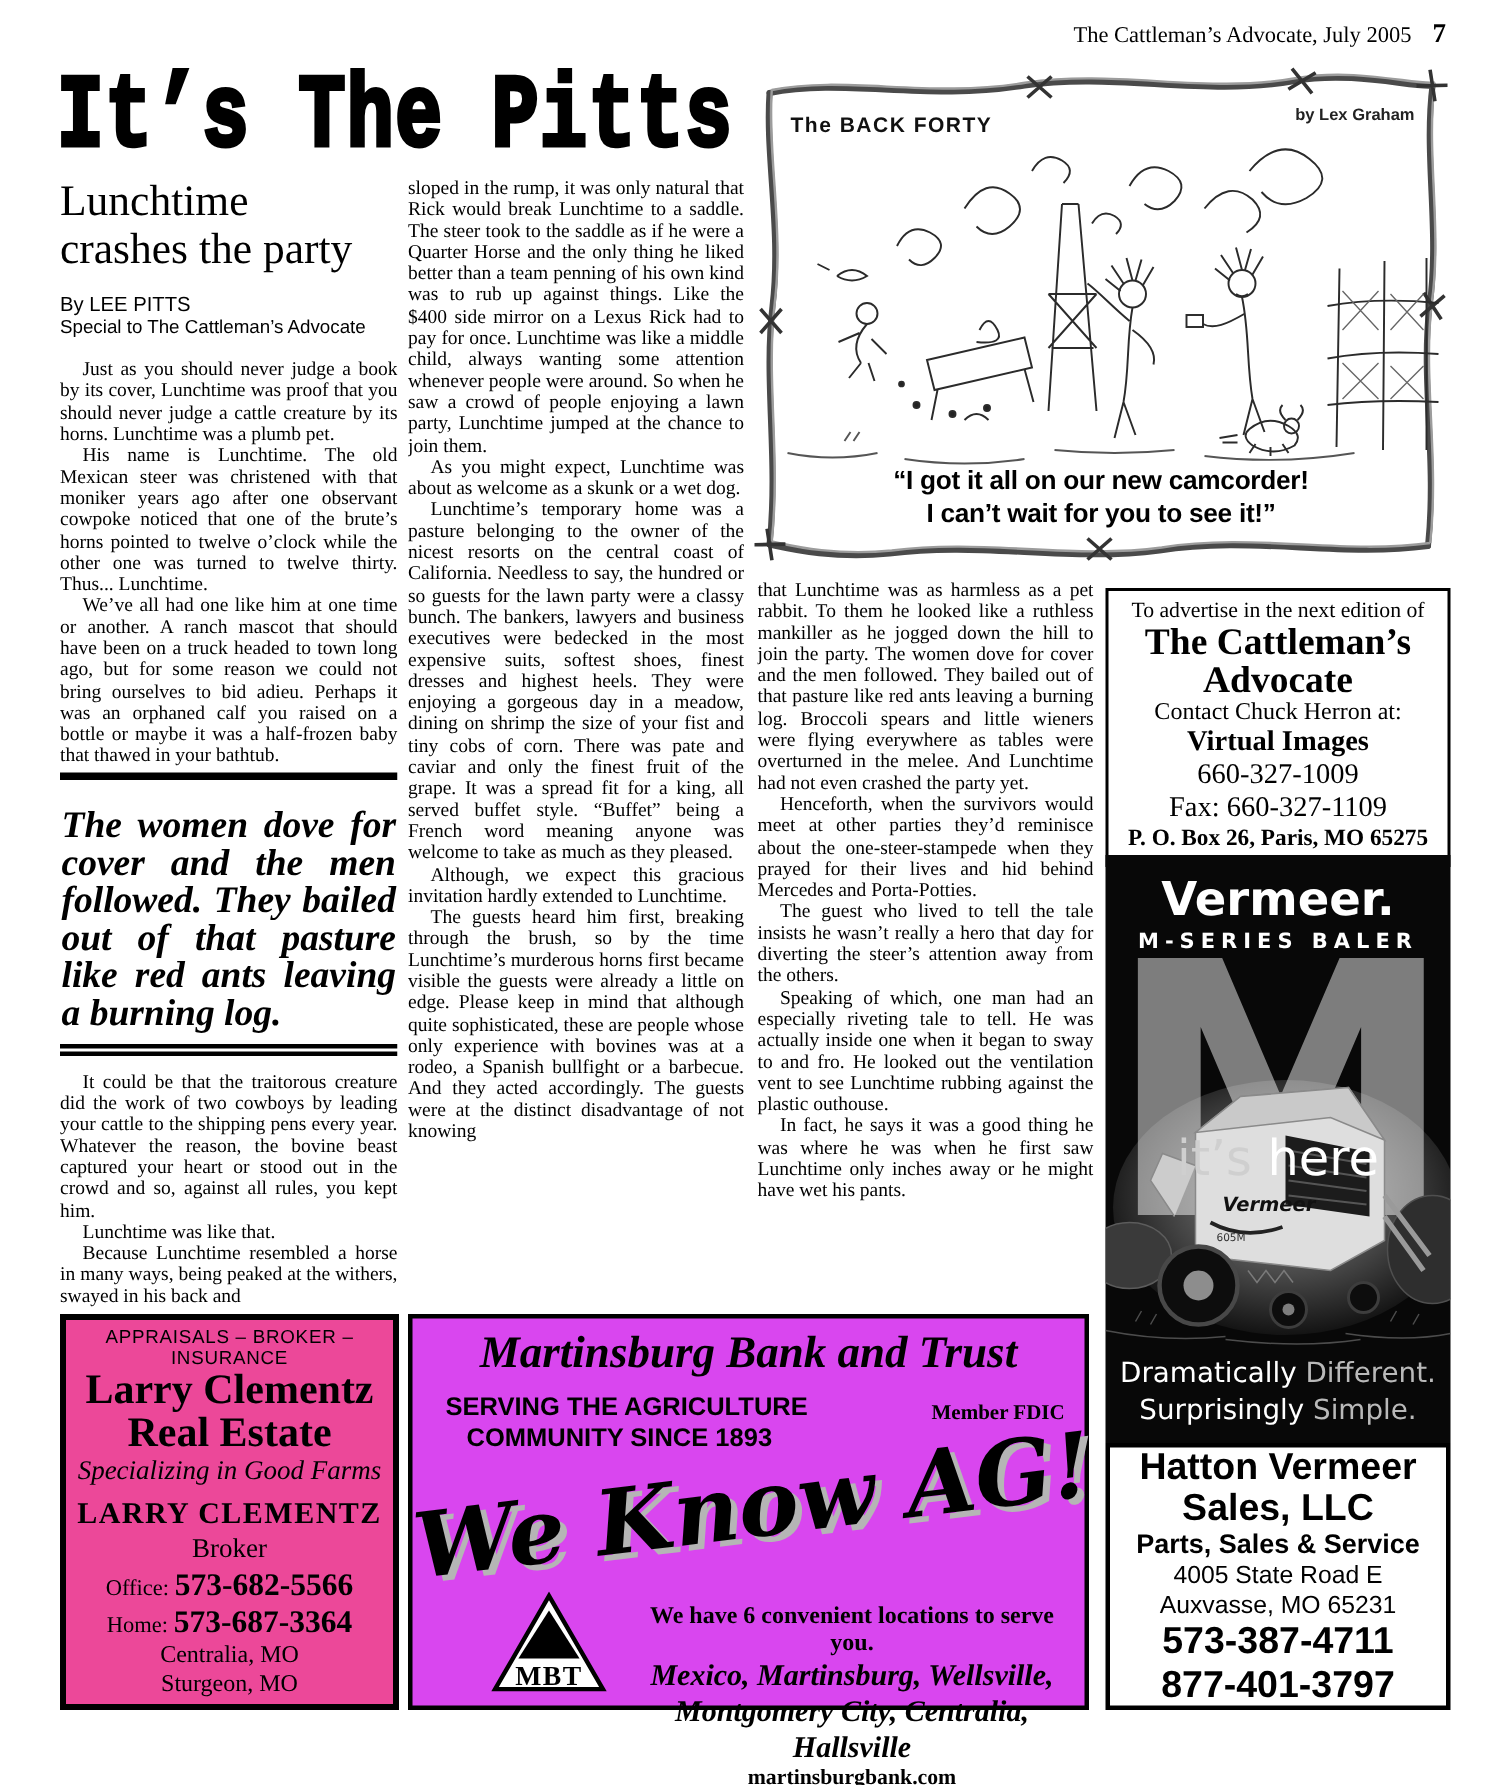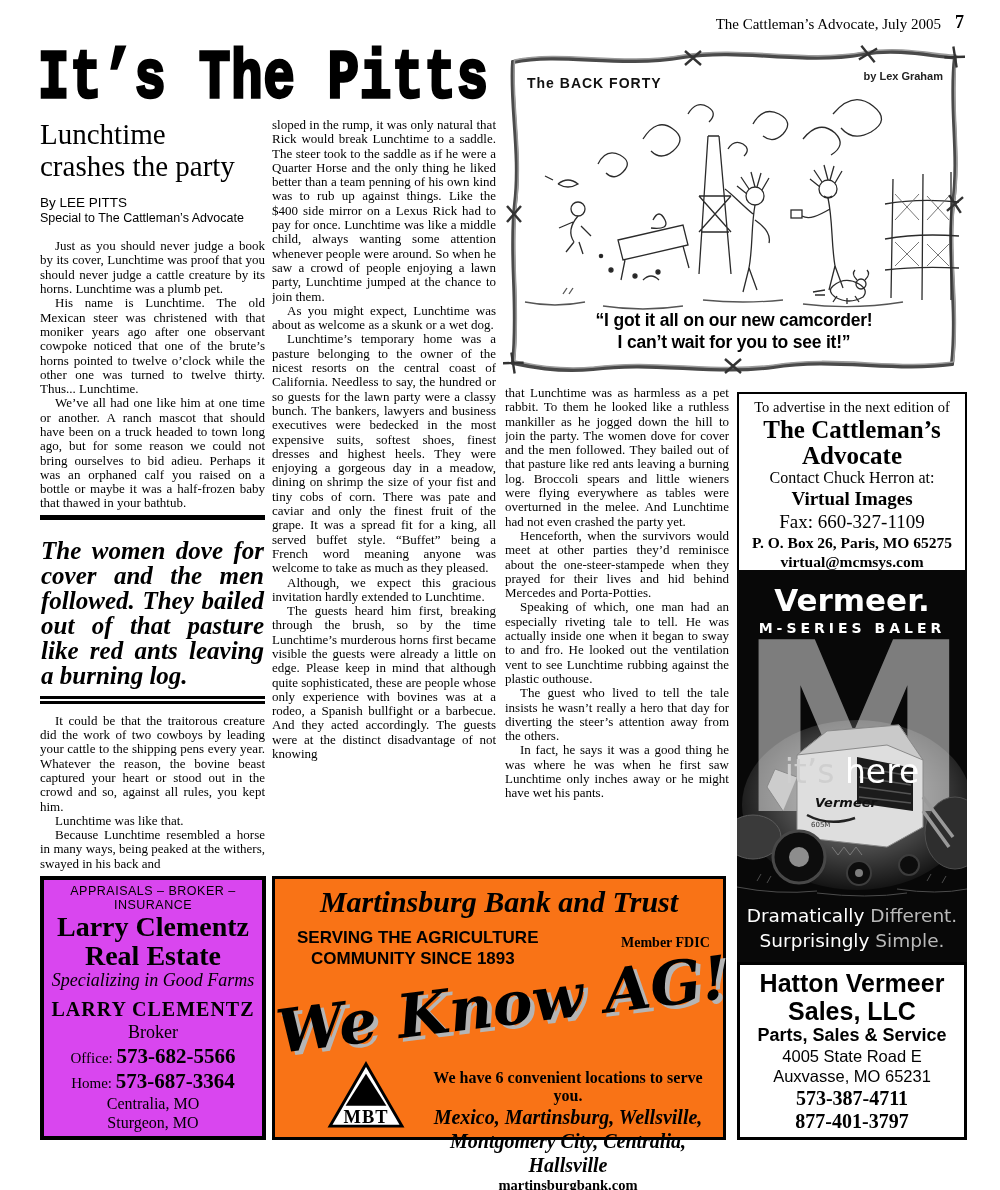--- a/index.html
+++ b/index.html
@@ -68,38 +68,38 @@
   .verm-tags .w1 { color:#fff; } .verm-tags .w2 { color:#b9b9b9; }
 
   
   .ad-hatton { position:absolute; left:737px; top:962px; width:230px; height:178px;
     border:3px solid #000; background:#fff; text-align:center;
     font-family:"Liberation Sans", sans-serif;
     display:flex; flex-direction:column; justify-content:center; gap:1px; }
   .hat-name { font-size:25px; font-weight:bold; line-height:1.05; }
   .hat-serv { font-size:18px; font-weight:bold; }
   .hat-addr { font-size:16.5px; }
-  .hat-phone { font-size:20px; font-weight:bold; line-height:1.1;font-family:Liberation Serif, serif; }
+  .hat-phone { font-size:25px; font-weight:bold; line-height:1.1; }
 
   
   .ad-clementz { position:absolute; left:40px; top:876px; width:226px; height:264px;
-    border:4px solid #000; background:#d946ef; text-align:center; padding:4px 2px;
+    border:4px solid #000; background:#ec4899; text-align:center; padding:4px 2px;
     display:flex; flex-direction:column; justify-content:space-between; }
   .cle-banner { font-family:"Liberation Sans", sans-serif; font-size:12.5px; letter-spacing:0.5px; }
   .cle-name { font-size:28px; font-weight:bold; line-height:1.0; }
   .cle-tag  { font-size:18px; font-style:italic; }
   .cle-person { font-size:20px; font-weight:bold; letter-spacing:1px; margin-top:6px; }
   .cle-role { font-size:18px; }
   .cle-phone-line { font-size:15px; }
   .cle-phone-line b { font-size:21px; font-weight:bold; }
   .cle-city { font-size:16px; }
 
   
   .ad-mbt { position:absolute; left:272px; top:876px; width:454px; height:264px;
-    border:3px solid #000; background:#f97316; }
+    border:3px solid #000; background:#d946ef; }
   .mbt-title { text-align:center; margin-top:6px; font-size:30px;
     font-weight:bold; font-style:italic; }
   .mbt-serving { position:absolute; left:22px; top:48px;
     font-family:"Liberation Sans", sans-serif; font-weight:bold; font-size:17px;
     line-height:1.25; }
   .mbt-serving .l2 { padding-left:14px; }
   .mbt-fdic { position:absolute; left:300px; top:56px; font-size:14px; font-weight:bold;margin-left:46px; }
   .mbt-slogan { position:absolute; left:0; right:20px; top:92px; text-align:center;
     font-size:60px; font-weight:bold; font-style:italic;
     font-family:"DejaVu Serif", serif; transform:rotate(-7deg);
@@ -140,22 +140,22 @@
   <p class="noindent">sloped in the rump, it was only natural that Rick would break Lunchtime to a saddle. The steer took to the saddle as if he were a Quarter Horse and the only thing he liked better than a team penning of his own kind was to rub up against things. Like the $400 side mirror on a Lexus Rick had to pay for once. Lunchtime was like a middle child, always wanting some attention whenever people were around. So when he saw a crowd of people enjoying a lawn party, Lunchtime jumped at the chance to join them.</p>
   <p>As you might expect, Lunchtime was about as welcome as a skunk or a wet dog.</p>
   <p>Lunchtime’s temporary home was a pasture belonging to the owner of the nicest resorts on the central coast of California. Needless to say, the hundred or so guests for the lawn party were a classy bunch. The bankers, lawyers and business executives were bedecked in the most expensive suits, softest shoes, finest dresses and highest heels. They were enjoying a gorgeous day in a meadow, dining on shrimp the size of your fist and tiny cobs of corn. There was pate and caviar and only the finest fruit of the grape. It was a spread fit for a king, all served buffet style. “Buffet” being a French word meaning anyone was welcome to take as much as they pleased.</p>
   <p>Although, we expect this gracious invitation hardly extended to Lunchtime.</p>
   <p>The guests heard him first, breaking through the brush, so by the time Lunchtime’s murderous horns first became visible the guests were already a little on edge. Please keep in mind that although quite sophisticated, these are people whose only experience with bovines was at a rodeo, a Spanish bullfight or a barbecue. And they acted accordingly. The guests were at the distinct disadvantage of not knowing</p>
 </div>
 
 <div class="col col-3">
   <p class="noindent">that Lunchtime was as harmless as a pet rabbit. To them he looked like a ruthless mankiller as he jogged down the hill to join the party. The women dove for cover and the men followed. They bailed out of that pasture like red ants leaving a burning log. Broccoli spears and little wieners were flying everywhere as tables were overturned in the melee. And Lunchtime had not even crashed the party yet.</p>
   <p>Henceforth, when the survivors would meet at other parties they’d reminisce about the one-steer-stampede when they prayed for their lives and hid behind Mercedes and Porta-Potties.</p>
+  <p>The guest who lived to tell the tale insists he wasn’t really a hero that day for diverting the steer’s attention away from the others.</p>
   <p>Speaking of which, one man had an especially riveting tale to tell. He was actually inside one when it began to sway to and fro. He looked out the ventilation vent to see Lunchtime rubbing against the plastic outhouse.</p>
-  <p>The guest who lived to tell the tale insists he wasn’t really a hero that day for diverting the steer’s attention away from the others.</p>
   <p>In fact, he says it was a good thing he was where he was when he first saw Lunchtime only inches away or he might have wet his pants.</p>
 </div>
 
 <div class="cartoon">
   <svg viewBox="0 0 462 336" width="462" height="336">
 
     <g stroke="#4a4a4a" stroke-width="4" fill="none" stroke-linecap="round">
       <path d="M10,18 C60,8 115,24 180,13 C240,4 300,21 360,10 C400,3 440,15 452,13"></path>
       <path d="M452,13 C446,60 457,110 450,160 C444,210 455,262 449,320"></path>
       <path d="M449,320 C390,328 330,313 270,323 C210,331 150,317 90,325 C50,329 20,321 10,319"></path>
@@ -232,20 +232,21 @@
     <div>I can’t wait for you to see it!”</div>
   </div>
 </div>
 
 <div class="ad-advertise">
   <div class="adv-intro">To advertise in the next edition of</div>
   <div class="adv-name">The Cattleman’s</div>
   <div class="adv-name">Advocate</div>
   <div class="adv-contact">Contact Chuck Herron at:</div>
   <div class="adv-company">Virtual Images</div>
+  <div class="adv-phone">660-327-1009</div>
   <div class="adv-phone">Fax: 660-327-1109</div>
   <div class="adv-addr">P. O. Box 26, Paris, MO 65275</div>
   <div class="adv-email">virtual@mcmsys.com</div>
 </div>
 
 <div class="ad-vermeer">
   <div class="verm-logo">Vermeer.</div>
   <div class="verm-series">M-SERIES BALER</div>
   <div class="verm-bigM">M</div>
   <div class="verm-here">

